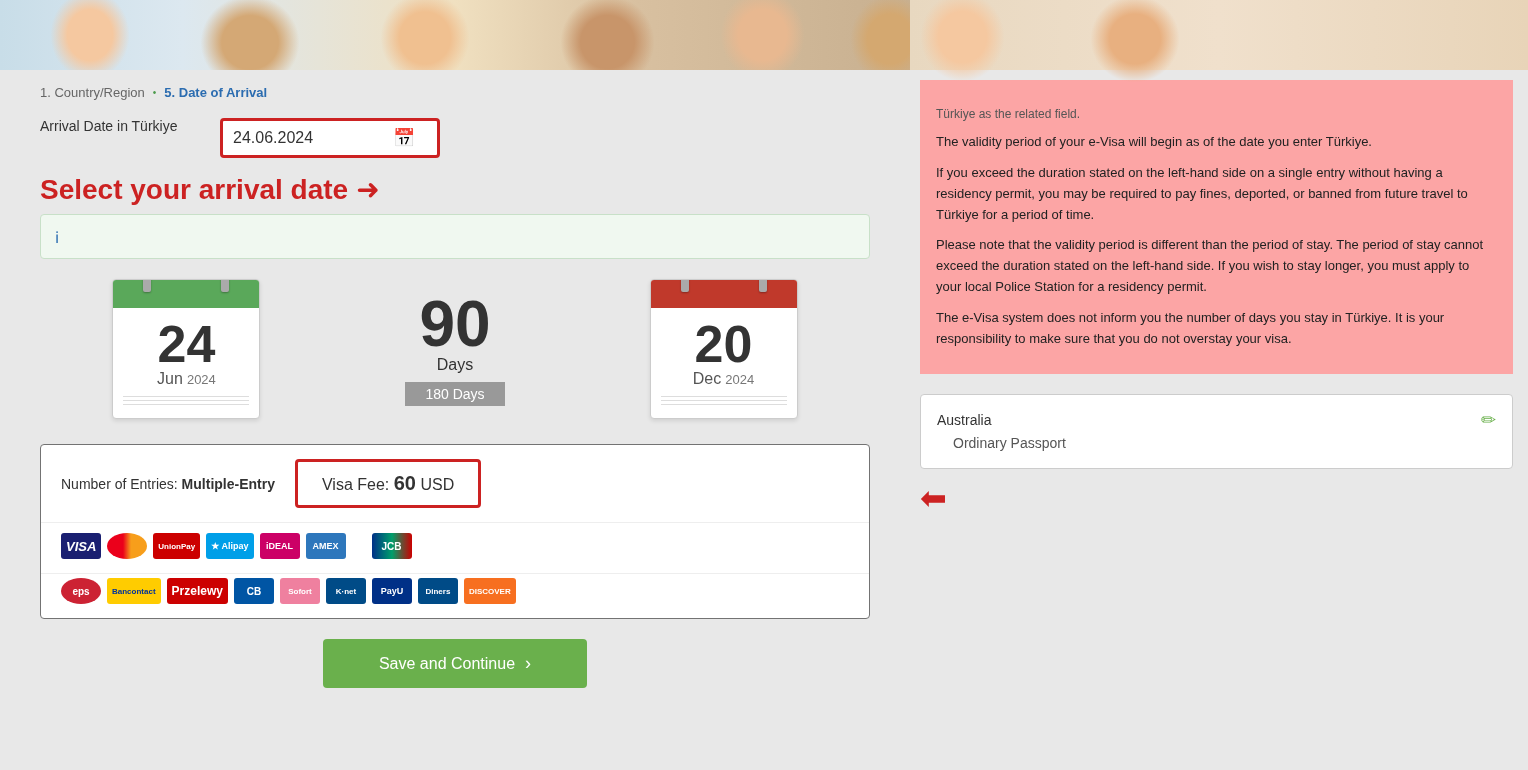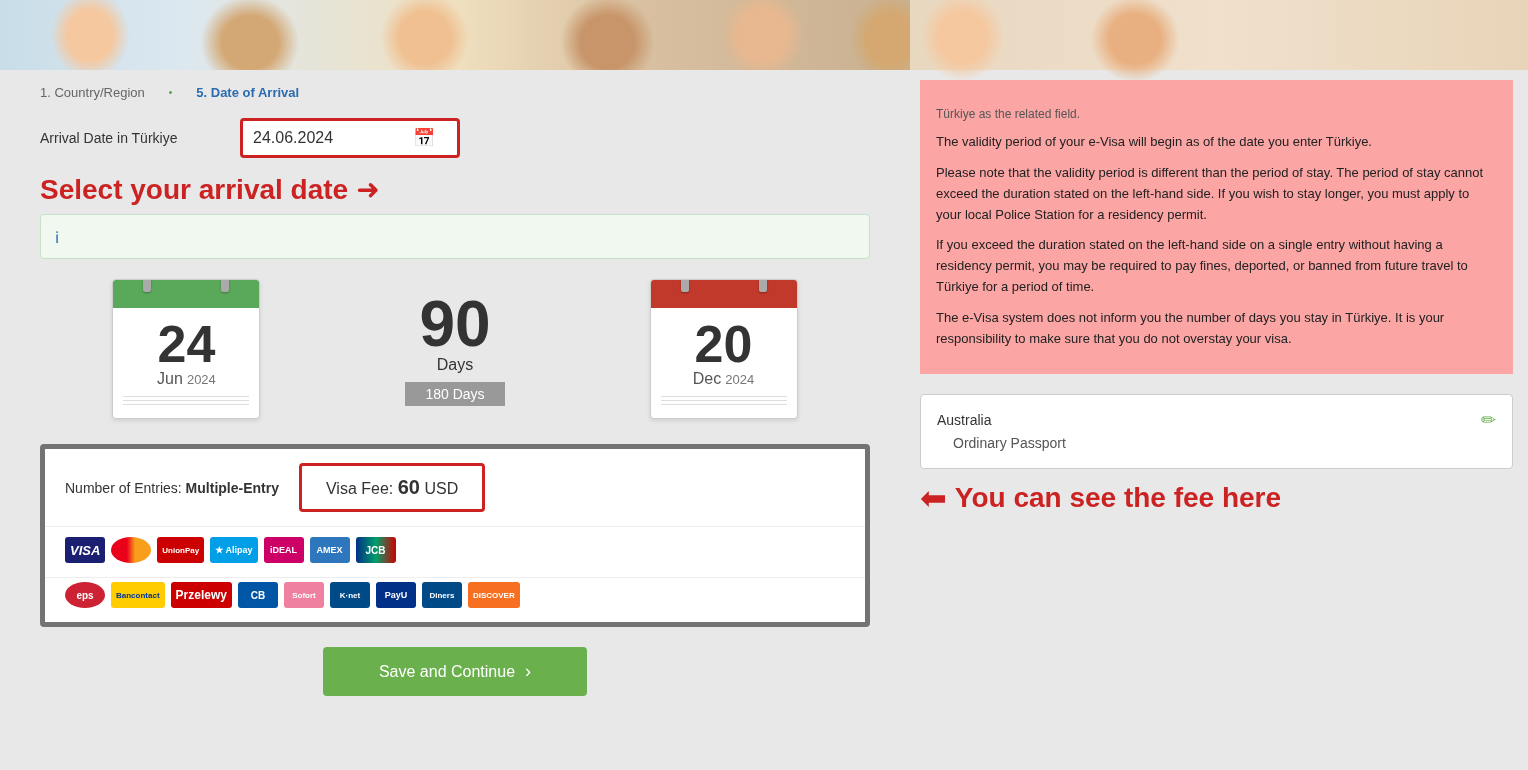--- a/index.html
+++ b/index.html
@@ -28,43 +28,42 @@
     .left-panel {
       width: 910px;
       padding: 10px 40px 20px 40px;
       background: #e8e8e8;
     }
 
     
     .breadcrumb {
       display: flex;
       align-items: center;
-      gap: 24px;
+      gap: 8px;
       margin-bottom: 18px;
       font-size: 13px;
       color: #666;
       padding-top: 5px;
     }
     .breadcrumb .step-done {
       color: #666;
     }
     .breadcrumb .dot {
       color: #4a9a4a;
       font-size: 10px;
     }
     .breadcrumb .step-active {
       color: #2b6cb0;
       font-weight: bold;
     }
 
     
     .arrival-row {
       display: flex;
-      align-items: center;
-      gap: 20px;
+      align-items: flex-start;
       margin-bottom: 15px;
       position: relative;
     }
     .arrival-label {
       font-size: 14px;
       color: #333;
       min-width: 180px;
     }
     .date-input-wrapper {
       position: relative;
@@ -199,21 +198,21 @@
       background: #999;
       color: white;
       padding: 4px 20px;
       border-radius: 0;
       font-size: 14px;
     }
 
     
     .fee-section {
       background: white;
-      border: 5px solid #737373;
+      border: 1px solid #737373;
       border-radius: 4px;
       margin-bottom: 20px;
     }
     .fee-row {
       display: flex;
       align-items: center;
       padding: 14px 20px;
       gap: 20px;
     }
     .entries-text {
@@ -255,21 +254,21 @@
       font-weight: bold;
       color: white;
       padding: 2px 5px;
     }
     .pi-visa { background: #1a1f71; font-size: 13px; font-style: italic; }
     .pi-mc { background: linear-gradient(to right, #eb001b 40%, #f79e1b 60%); border-radius: 50%; width: 36px; height: 26px; }
     .pi-union { background: #cc0000; font-size: 8px; }
     .pi-alipay { background: #009fe8; font-size: 9px; }
     .pi-ideal { background: #cc0066; font-size: 9px; }
     .pi-amex { background: #2e77bc; font-size: 9px; }
-    .pi-jcb { background: linear-gradient(to right, #003087, #009f6b, #cc0000); font-size: 10px; }
+    .pi-jcb { background: linear-gradient(to right, #003087, #009f6b, #cc0000); font-size: 10px; margin-left: 20px; }
     .pi-eps { background: #cc0000; font-size: 9px; }
     .pi-bancontact { background: #005499; font-size: 8px; }
     .pi-przelewy { background: #cc0000; font-size: 8px; }
     .pi-cb { background: #0066cc; font-size: 9px; }
 
     
     .save-btn-row {
       display: flex;
       justify-content: center;
       margin-top: 10px;
@@ -491,36 +490,35 @@
         </button>
       </div>
 
     </div>
 
     <div class="right-panel">
 
       <div class="info-panel">
         <p style="font-size:12px; color:#555; margin-bottom:8px;">Türkiye as the related field.</p>
         <p>The validity period of your e-Visa will begin as of the date you enter Türkiye.</p>
+        <p>If you exceed the duration stated on the left-hand side on a single entry without having a residency permit, you may be required to pay fines, deported, or banned from future travel to Türkiye for a period of time.</p>
         <p>Please note that the validity period is different than the period of stay. The period of stay cannot exceed the duration stated on the left-hand side. If you wish to stay longer, you must apply to your local Police Station for a residency permit.</p>
-        <p>If you exceed the duration stated on the left-hand side on a single entry without having a residency permit, you may be required to pay fines, deported, or banned from future travel to Türkiye for a period of time.</p>
         <p>The e-Visa system does not inform you the number of days you stay in Türkiye. It is your responsibility to make sure that you do not overstay your visa.</p>
       </div>
 
       <div style="position:relative;">
         <div class="country-card">
           <div class="country-info">
             <div class="country-name">Australia</div>
             <div class="passport-type">Ordinary Passport</div>
           </div>
           <span class="edit-icon">✏</span>
         </div>
 
         <div style="display:flex; align-items:center; gap:8px; margin-top:8px;">
           <span style="font-size:32px; color:#cc2222; display:inline-block;">⬅</span>
-          <span style="font-size:28px; font-weight:bold; color:#cc2222;">You can see the fee here</span>
         </div>
       </div>
 
     </div>
 
   </div>
 </div>
 
 </body></html>

